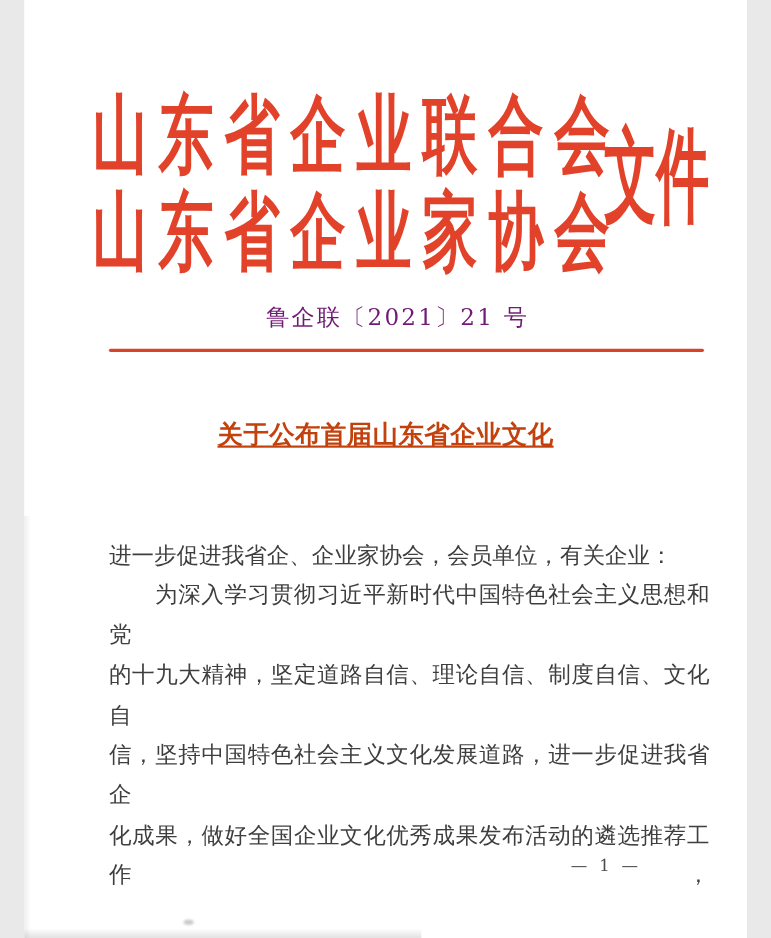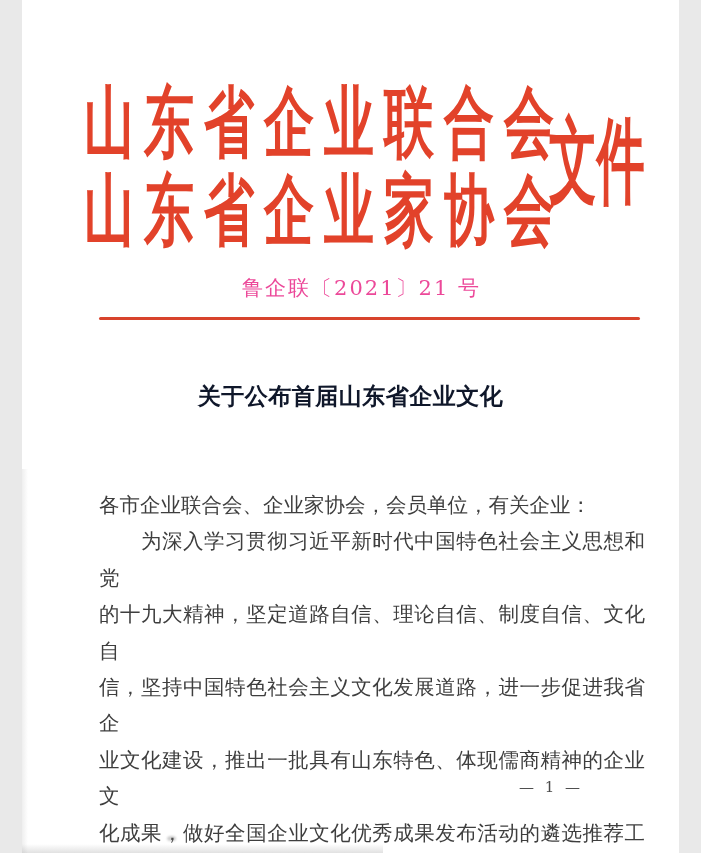--- a/index.html
+++ b/index.html
@@ -23,21 +23,21 @@
   .lh-suffix{
     position:absolute;left:527px;top:114px;
     font-size:52px;font-weight:bold;line-height:1;
     letter-spacing:0;white-space:nowrap;
     transform:scale(0.92,1.8);transform-origin:left top;
   }
   
   .doc-number{
     position:absolute;top:274px;left:0;right:0;
     text-align:center;text-indent:22px;
-    font-size:21px;color:#ec4899;letter-spacing:2px;
+    font-size:21px;color:#701a75;letter-spacing:2px;
   }
   .red-rule{
     position:absolute;top:317px;left:77px;width:541px;height:3px;
     border-radius:2px;
   }
   
   .title{
     position:absolute;top:377px;left:0;right:0;
     text-align:center;font-weight:bold;color:#2d2d2d;
     font-size:23px;line-height:38px;letter-spacing:0.5px;
@@ -79,30 +79,29 @@
 <div class="page">
 
   <div class="lh-line lh-line1" style="color: rgb(226, 66, 42);">山东省企业联合会</div>
   <div class="lh-line lh-line2" style="color: rgb(226, 66, 42);">山东省企业家协会</div>
   <div class="lh-suffix" style="color: rgb(226, 66, 42);">文件</div>
 
   <div class="doc-number">鲁企联〔2021〕21 号</div>
 
   <div class="red-rule" style="background: rgb(216, 67, 44);"></div>
 
-  <div class="title" style="color: #0f172a;">
+  <div class="title" style="color: #c2410c; text-decoration: underline;">
     <div>关于公布首届山东省企业文化</div>
   </div>
 
   <div class="body-text" style="color: rgb(62, 62, 62);">
-    <div class="b-line">各市企业联合会、企业家协会，会员单位，有关企业：</div>
+    <div class="b-line">进一步促进我省企、企业家协会，会员单位，有关企业：</div>
     <div class="b-line just indent">为深入学习贯彻习近平新时代中国特色社会主义思想和党</div>
     <div class="b-line just">的十九大精神，坚定道路自信、理论自信、制度自信、文化自</div>
     <div class="b-line just">信，坚持中国特色社会主义文化发展道路，进一步促进我省企</div>
-    <div class="b-line just">业文化建设，推出一批具有山东特色、体现儒商精神的企业文</div>
     <div class="b-line just">化成果，做好全国企业文化优秀成果发布活动的遴选推荐工作，</div>
 
   </div>
 
   <div class="page-number">— 1 —</div>
 
   <div class="smudge-dot"></div>
   <div class="bottom-shade"></div>
   <div class="left-shade"></div>
 

